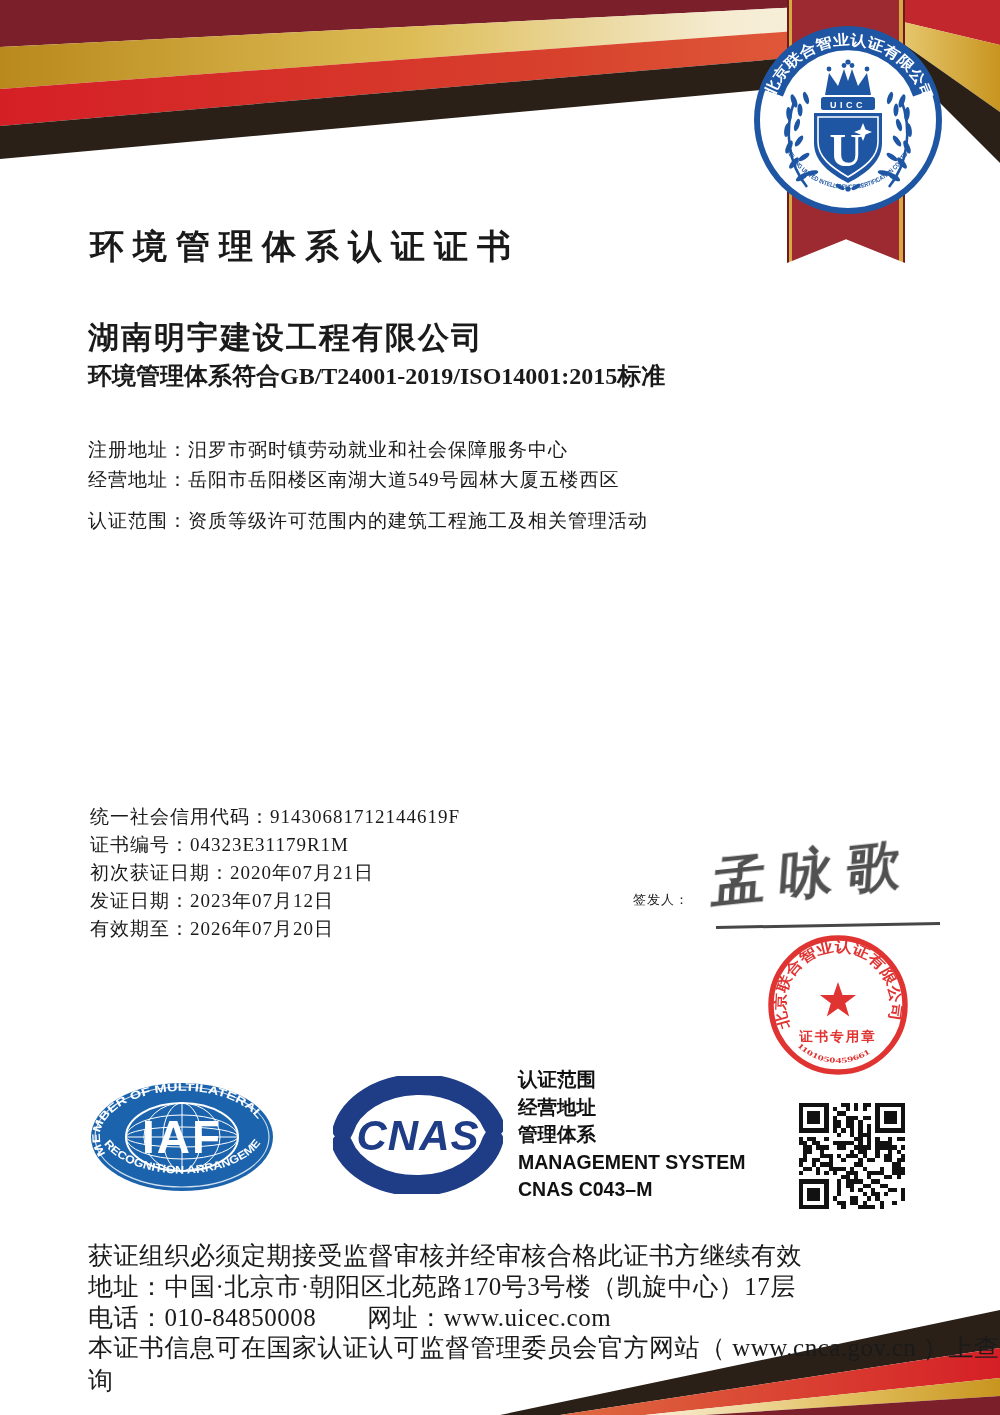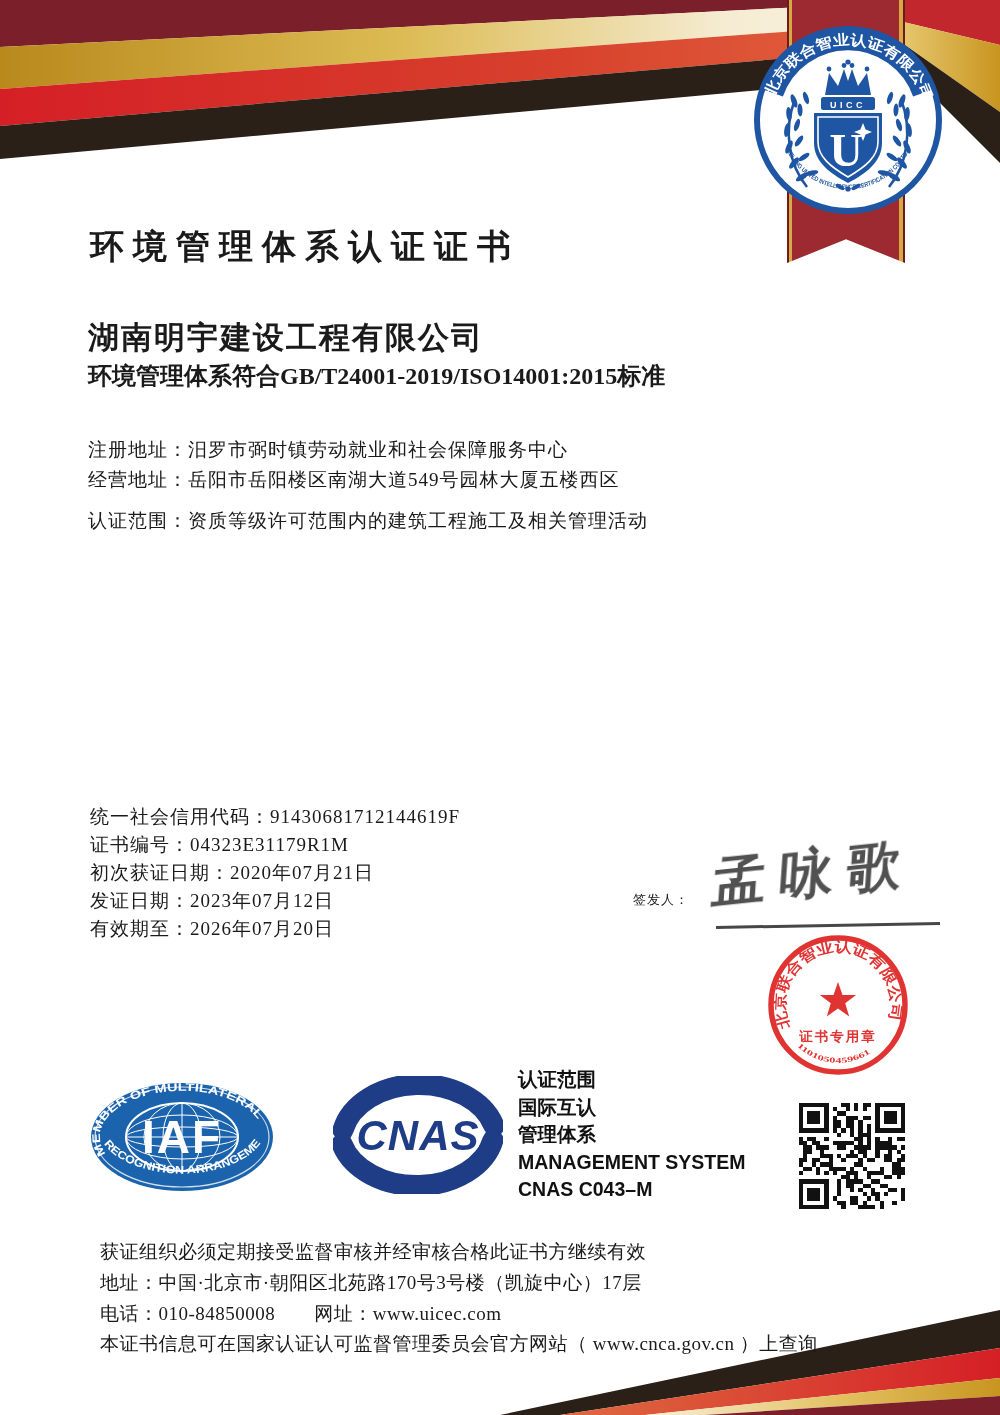--- a/index.html
+++ b/index.html
@@ -21,21 +21,21 @@
     letter-spacing:14px;transform:rotate(-6deg) skewX(-10deg);transform-origin:left center;
     filter:blur(0.4px);opacity:.88;z-index:3;white-space:nowrap;}
   .sig-line{position:absolute;left:716px;top:924px;width:224px;height:2.5px;background:#474747;
     transform:rotate(-1deg);z-index:3;}
   .seal{position:absolute;left:766px;top:931px;z-index:4;opacity:.95;}
   .iaf{position:absolute;left:87px;top:1080px;z-index:3;}
   .cnas{position:absolute;left:333px;top:1076px;z-index:3;}
   .accred{position:absolute;left:518px;top:1066px;z-index:3;font-family:"Liberation Sans","DejaVu Sans",sans-serif;
     font-weight:700;font-size:19.5px;line-height:27.5px;color:#111;}
   .qr{position:absolute;left:799px;top:1103px;z-index:3;}
-  .footer-line{position:absolute;left:100px;font-size:19px;letter-spacing:0.5px;z-index:3;}
+  .footer-line{position:absolute;left:88px;font-size:25px;letter-spacing:0.5px;z-index:3;}
 </style>
 </head>
 <body>
 
 <div class="page">
 
   <svg class="deco" width="1000" height="1415" viewBox="0 0 1000 1415">
     <defs>
       <linearGradient id="goldTop" x1="0" y1="0" x2="1" y2="0">
         <stop offset="0" stop-color="#B9891C"></stop>
@@ -191,21 +191,21 @@
   </svg>
 
   <svg class="cnas" width="170" height="118" viewBox="0 0 170 118">
     <path d="M10,54 A78,58 0 0 1 161,50" fill="none" stroke="#1F3C87" stroke-width="21" stroke-linecap="round"></path>
     <path d="M160,64 A78,58 0 0 1 9,68" fill="none" stroke="#1F3C87" stroke-width="21" stroke-linecap="round"></path>
     <text x="85" y="74" text-anchor="middle" font-size="42" font-weight="bold" font-style="italic" fill="#1F3C87" font-family="Liberation Sans,sans-serif" letter-spacing="1" stroke="#ffffff" stroke-width="7" paint-order="stroke">CNAS</text>
   </svg>
 
   <div class="accred">
     <div>认证范围</div>
-    <div>国际互认</div>
+    <div>经营地址</div>
     <div>管理体系</div>
     <div>MANAGEMENT SYSTEM</div>
     <div>CNAS C043–M</div>
   </div>
 
   <svg class="qr" id="qr" width="106" height="106" viewBox="0 0 25 25" shape-rendering="crispEdges">
       <rect x="0" y="0" width="25" height="25" fill="#ffffff"></rect>
       <rect x="10" y="0" width="1" height="1" fill="#111"></rect>
       <rect x="11" y="0" width="1" height="1" fill="#111"></rect>
       <rect x="13" y="0" width="1" height="1" fill="#111"></rect>

